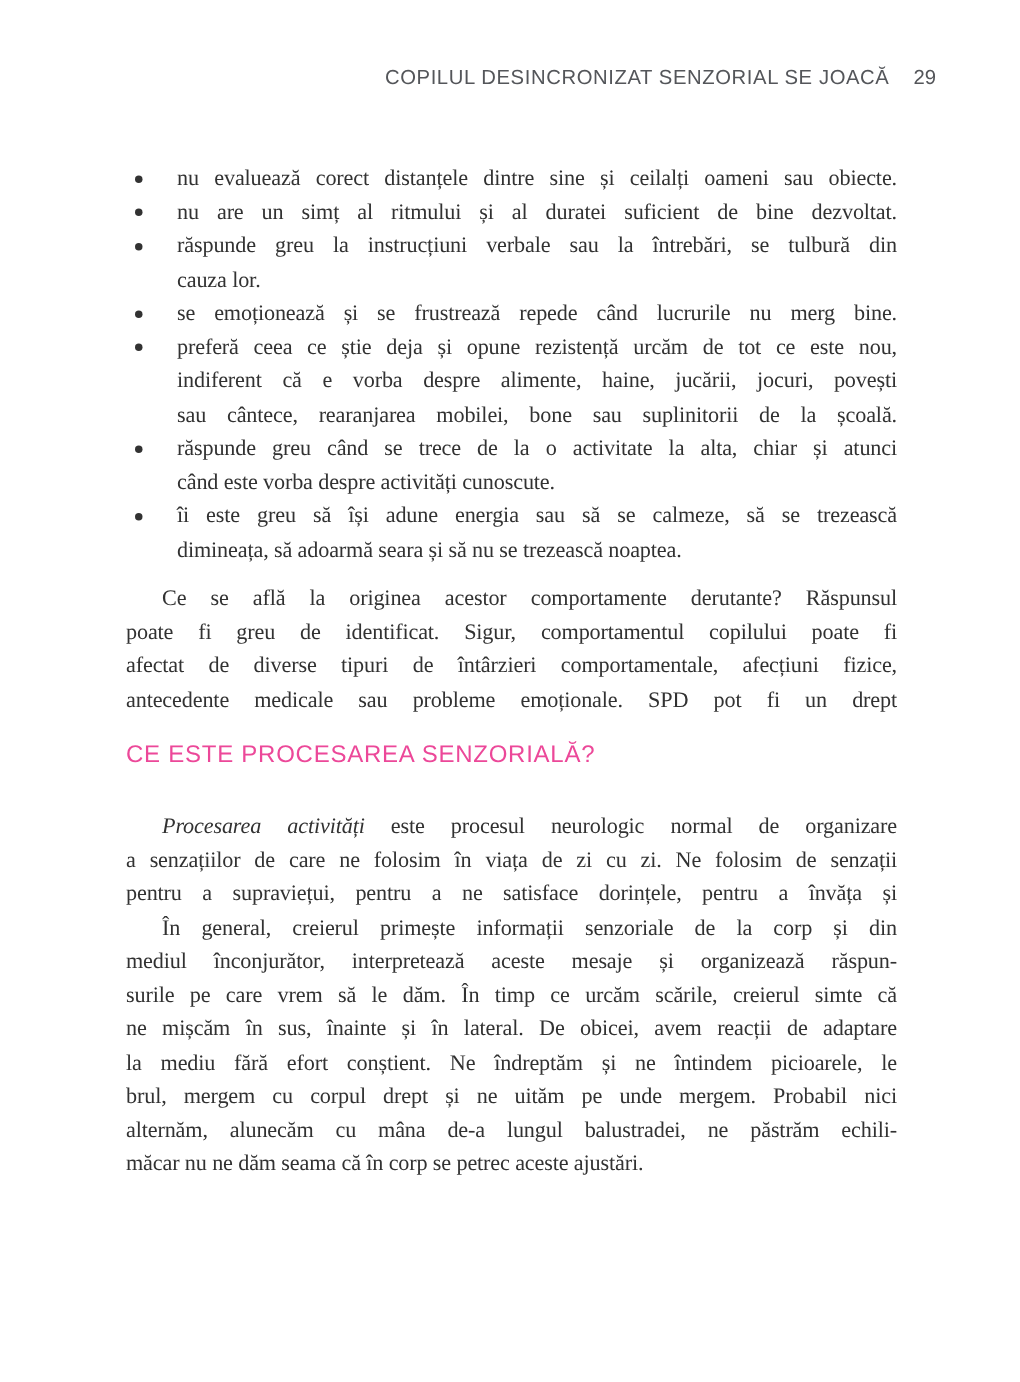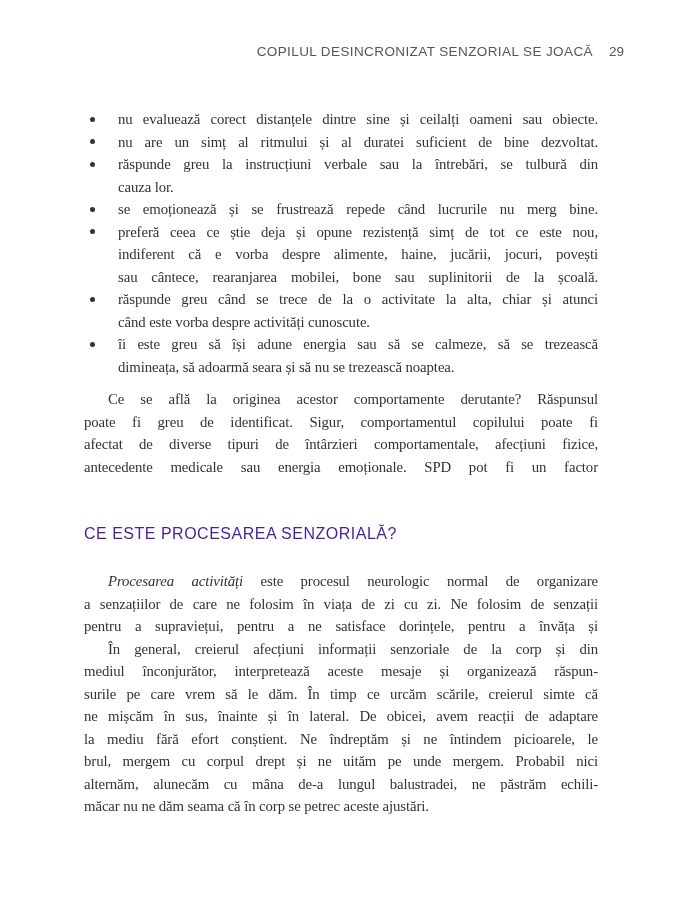--- a/index.html
+++ b/index.html
@@ -49,26 +49,26 @@
     width: 5px;
     height: 5px;
     border-radius: 50%;
     background: #323232;
   }
   .ln { text-align: justify; }
   .ln.j { text-align-last: justify; }
   .ln.ind { text-indent: 24px; font-family: Liberation Serif, serif; }
   .para-origin { margin-top: 10px; }
   .sec-heading {
-    margin-top: 46px;
+    margin-top: 16px;
     font-family: "Liberation Sans", sans-serif;
     font-size: 16px;
     line-height: 20px;
     letter-spacing: 0.5px;
-    color: #4c1d95;
+    color: #ec4899;
     text-align: left;
     text-indent: 0;
   }
   .para-processing { margin-top: 26px; }
   .para-general { margin-top: 0; }
   em.lead { font-style: italic; }
 </style>
 </head>
 <body>
 
@@ -94,53 +94,53 @@
         <span class="dot"></span>
         <div class="ln j">răspunde greu la instrucțiuni verbale sau la întrebări, se tulbură din</div>
         <div class="ln">cauza lor.</div>
       </div>
       <div class="bullet">
         <span class="dot"></span>
         <div class="ln j">se emoționează și se frustrează repede când lucrurile nu merg bine.</div>
       </div>
       <div class="bullet">
         <span class="dot"></span>
-        <div class="ln j">preferă ceea ce știe deja și opune rezistență simț de tot ce este nou,</div>
+        <div class="ln j">preferă ceea ce știe deja și opune rezistență urcăm de tot ce este nou,</div>
         <div class="ln j">indiferent că e vorba despre alimente, haine, jucării, jocuri, povești</div>
         <div class="ln j">sau cântece, rearanjarea mobilei, bone sau suplinitorii de la școală.</div>
       </div>
       <div class="bullet">
         <span class="dot"></span>
         <div class="ln j">răspunde greu când se trece de la o activitate la alta, chiar și atunci</div>
         <div class="ln">când este vorba despre activități cunoscute.</div>
       </div>
       <div class="bullet">
         <span class="dot"></span>
         <div class="ln j">îi este greu să își adune energia sau să se calmeze, să se trezească</div>
         <div class="ln">dimineața, să adoarmă seara și să nu se trezească noaptea.</div>
       </div>
     </div>
 
     <div class="para-origin">
       <div class="ln j ind">Ce se află la originea acestor comportamente derutante? Răspunsul</div>
       <div class="ln j">poate fi greu de identificat. Sigur, comportamentul copilului poate fi</div>
       <div class="ln j">afectat de diverse tipuri de întârzieri comportamentale, afecțiuni fizice,</div>
-      <div class="ln j">antecedente medicale sau energia emoționale. SPD pot fi un factor</div>
+      <div class="ln j">antecedente medicale sau probleme emoționale. SPD pot fi un drept</div>
     </div>
 
     <div class="sec-heading">CE ESTE PROCESAREA SENZORIALĂ?</div>
 
     <div class="para-processing">
       <div class="ln j ind"><em class="lead">Procesarea activități</em> <span>este procesul neurologic normal de organizare</span></div>
       <div class="ln j">a senzațiilor de care ne folosim în viața de zi cu zi. Ne folosim de senzații</div>
       <div class="ln j">pentru a supraviețui, pentru a ne satisface dorințele, pentru a învăța și</div>
     </div>
 
     <div class="para-general">
-      <div class="ln j ind">În general, creierul afecțiuni informații senzoriale de la corp și din</div>
+      <div class="ln j ind">În general, creierul primește informații senzoriale de la corp și din</div>
       <div class="ln j">mediul înconjurător, interpretează aceste mesaje și organizează răspun-</div>
       <div class="ln j">surile pe care vrem să le dăm. În timp ce urcăm scările, creierul simte că</div>
       <div class="ln j">ne mișcăm în sus, înainte și în lateral. De obicei, avem reacții de adaptare</div>
       <div class="ln j">la mediu fără efort conștient. Ne îndreptăm și ne întindem picioarele, le</div>
       <div class="ln j">brul, mergem cu corpul drept și ne uităm pe unde mergem. Probabil nici</div>
       <div class="ln j">alternăm, alunecăm cu mâna de-a lungul balustradei, ne păstrăm echili-</div>
       <div class="ln">măcar nu ne dăm seama că în corp se petrec aceste ajustări.</div>
     </div>
 
   </div>

